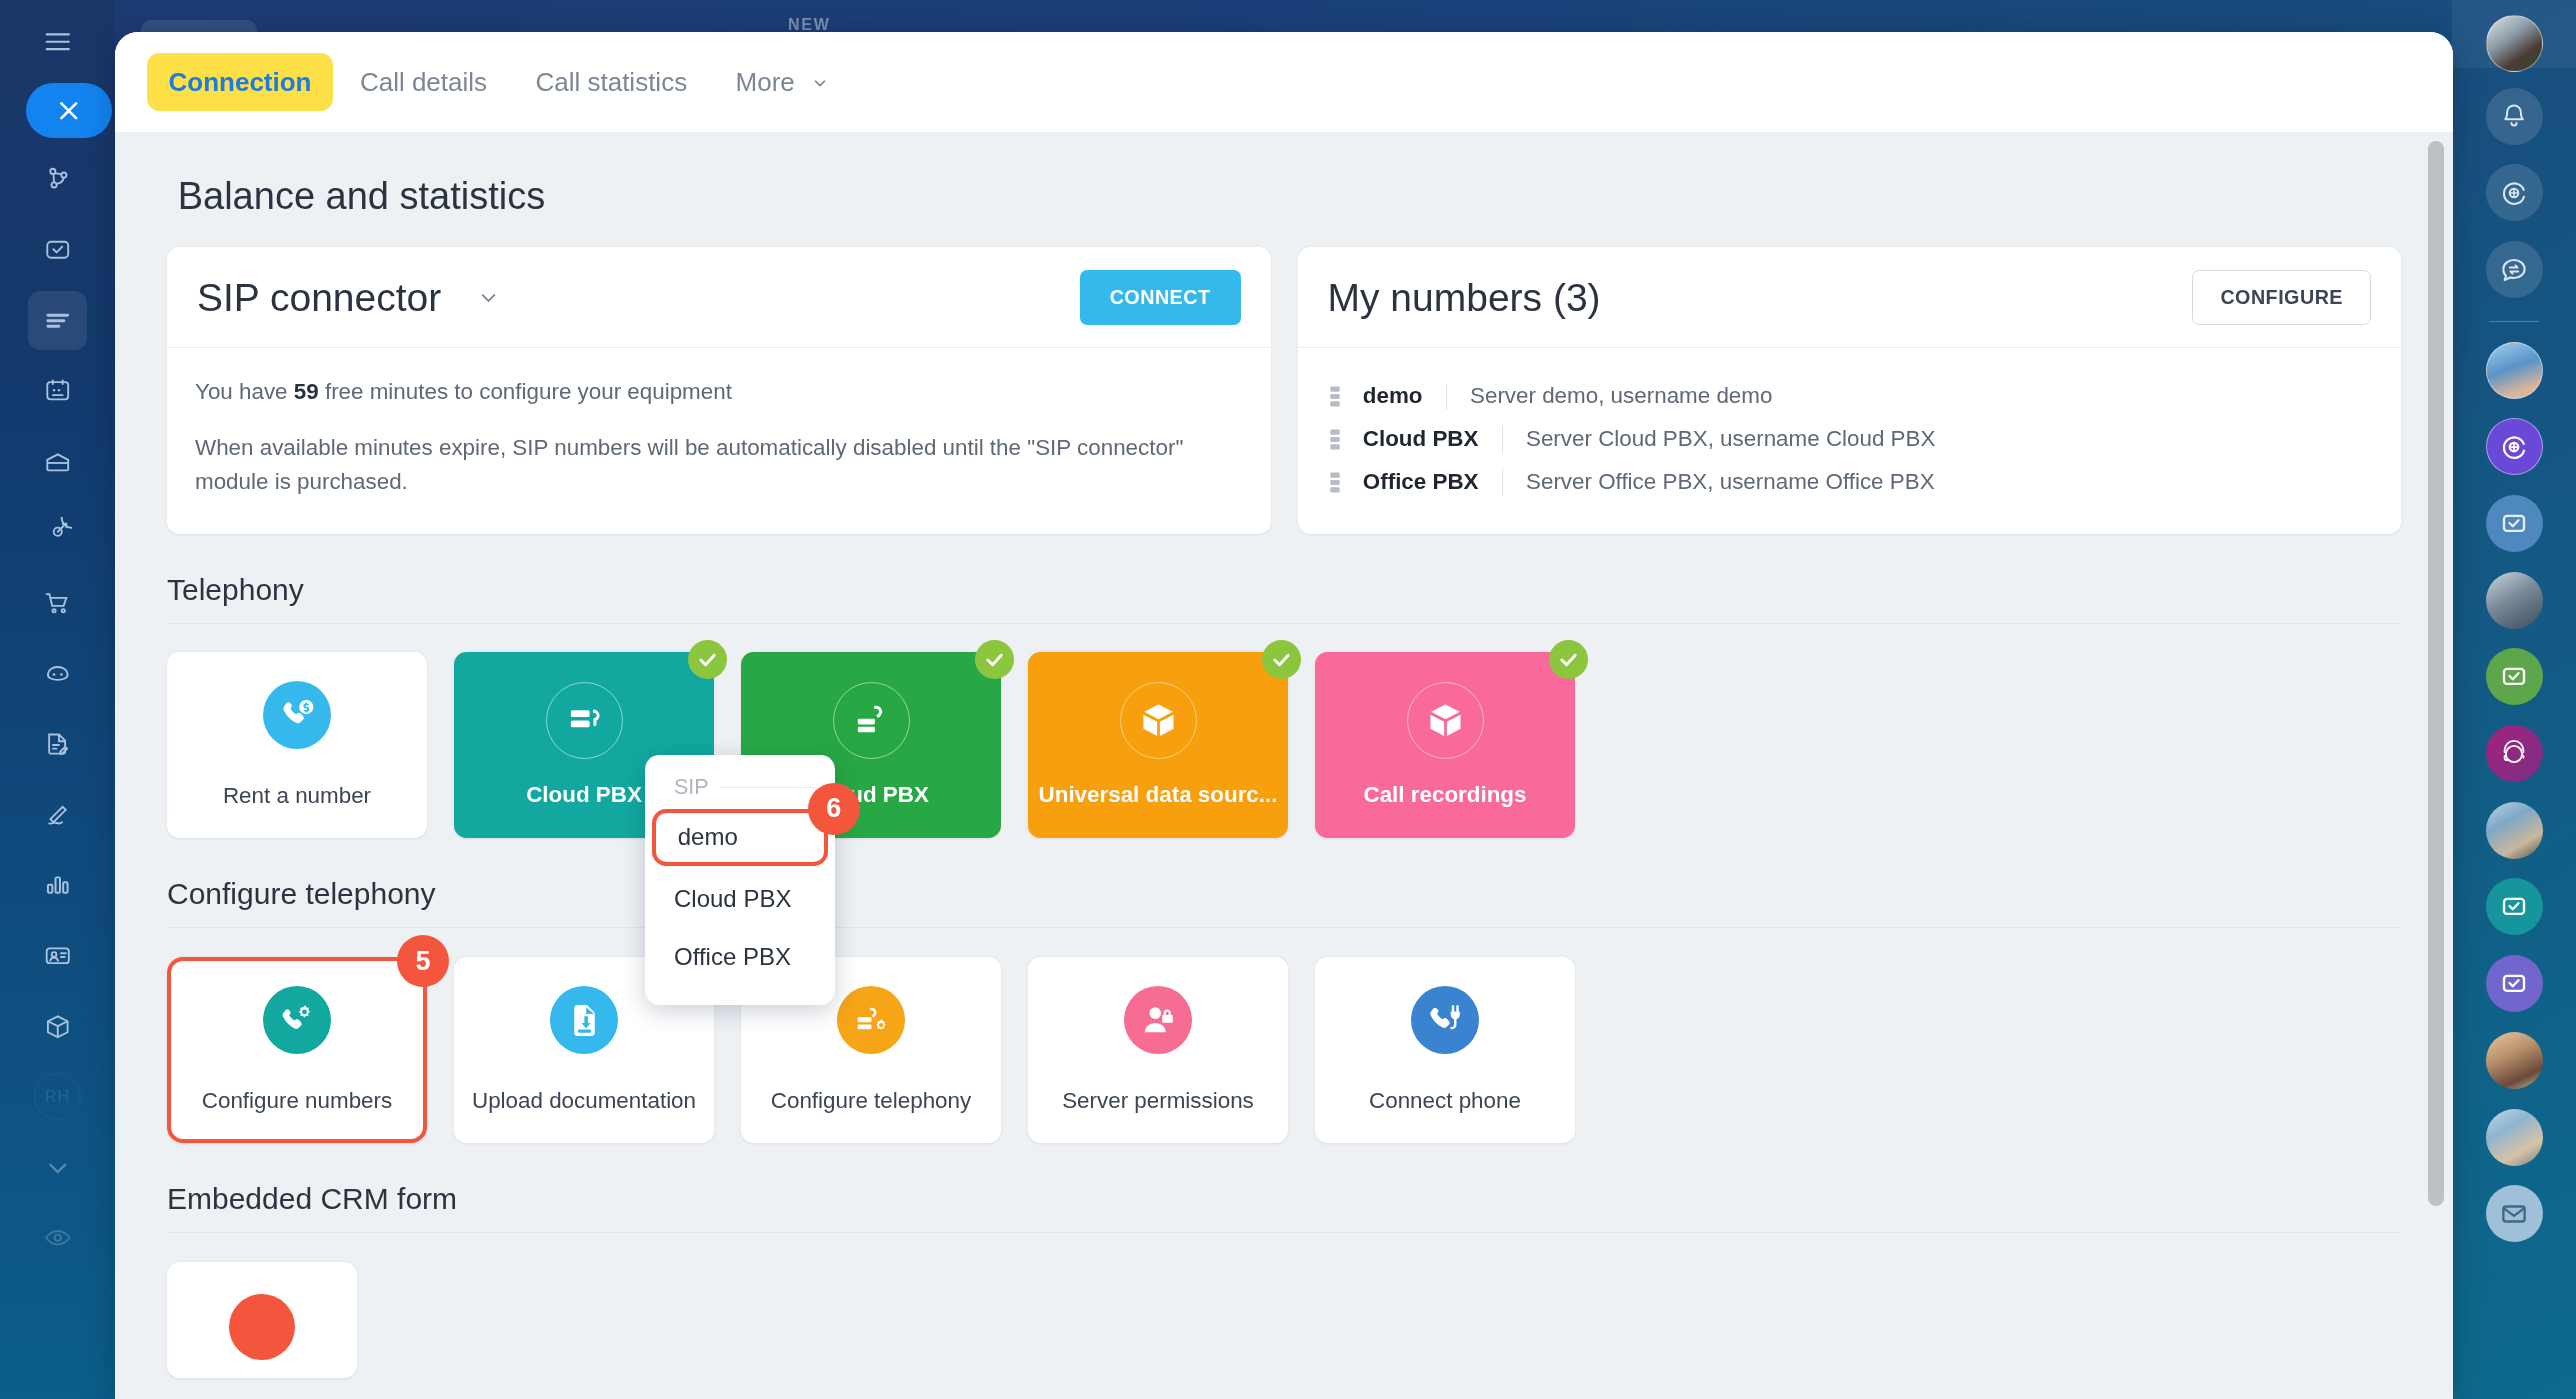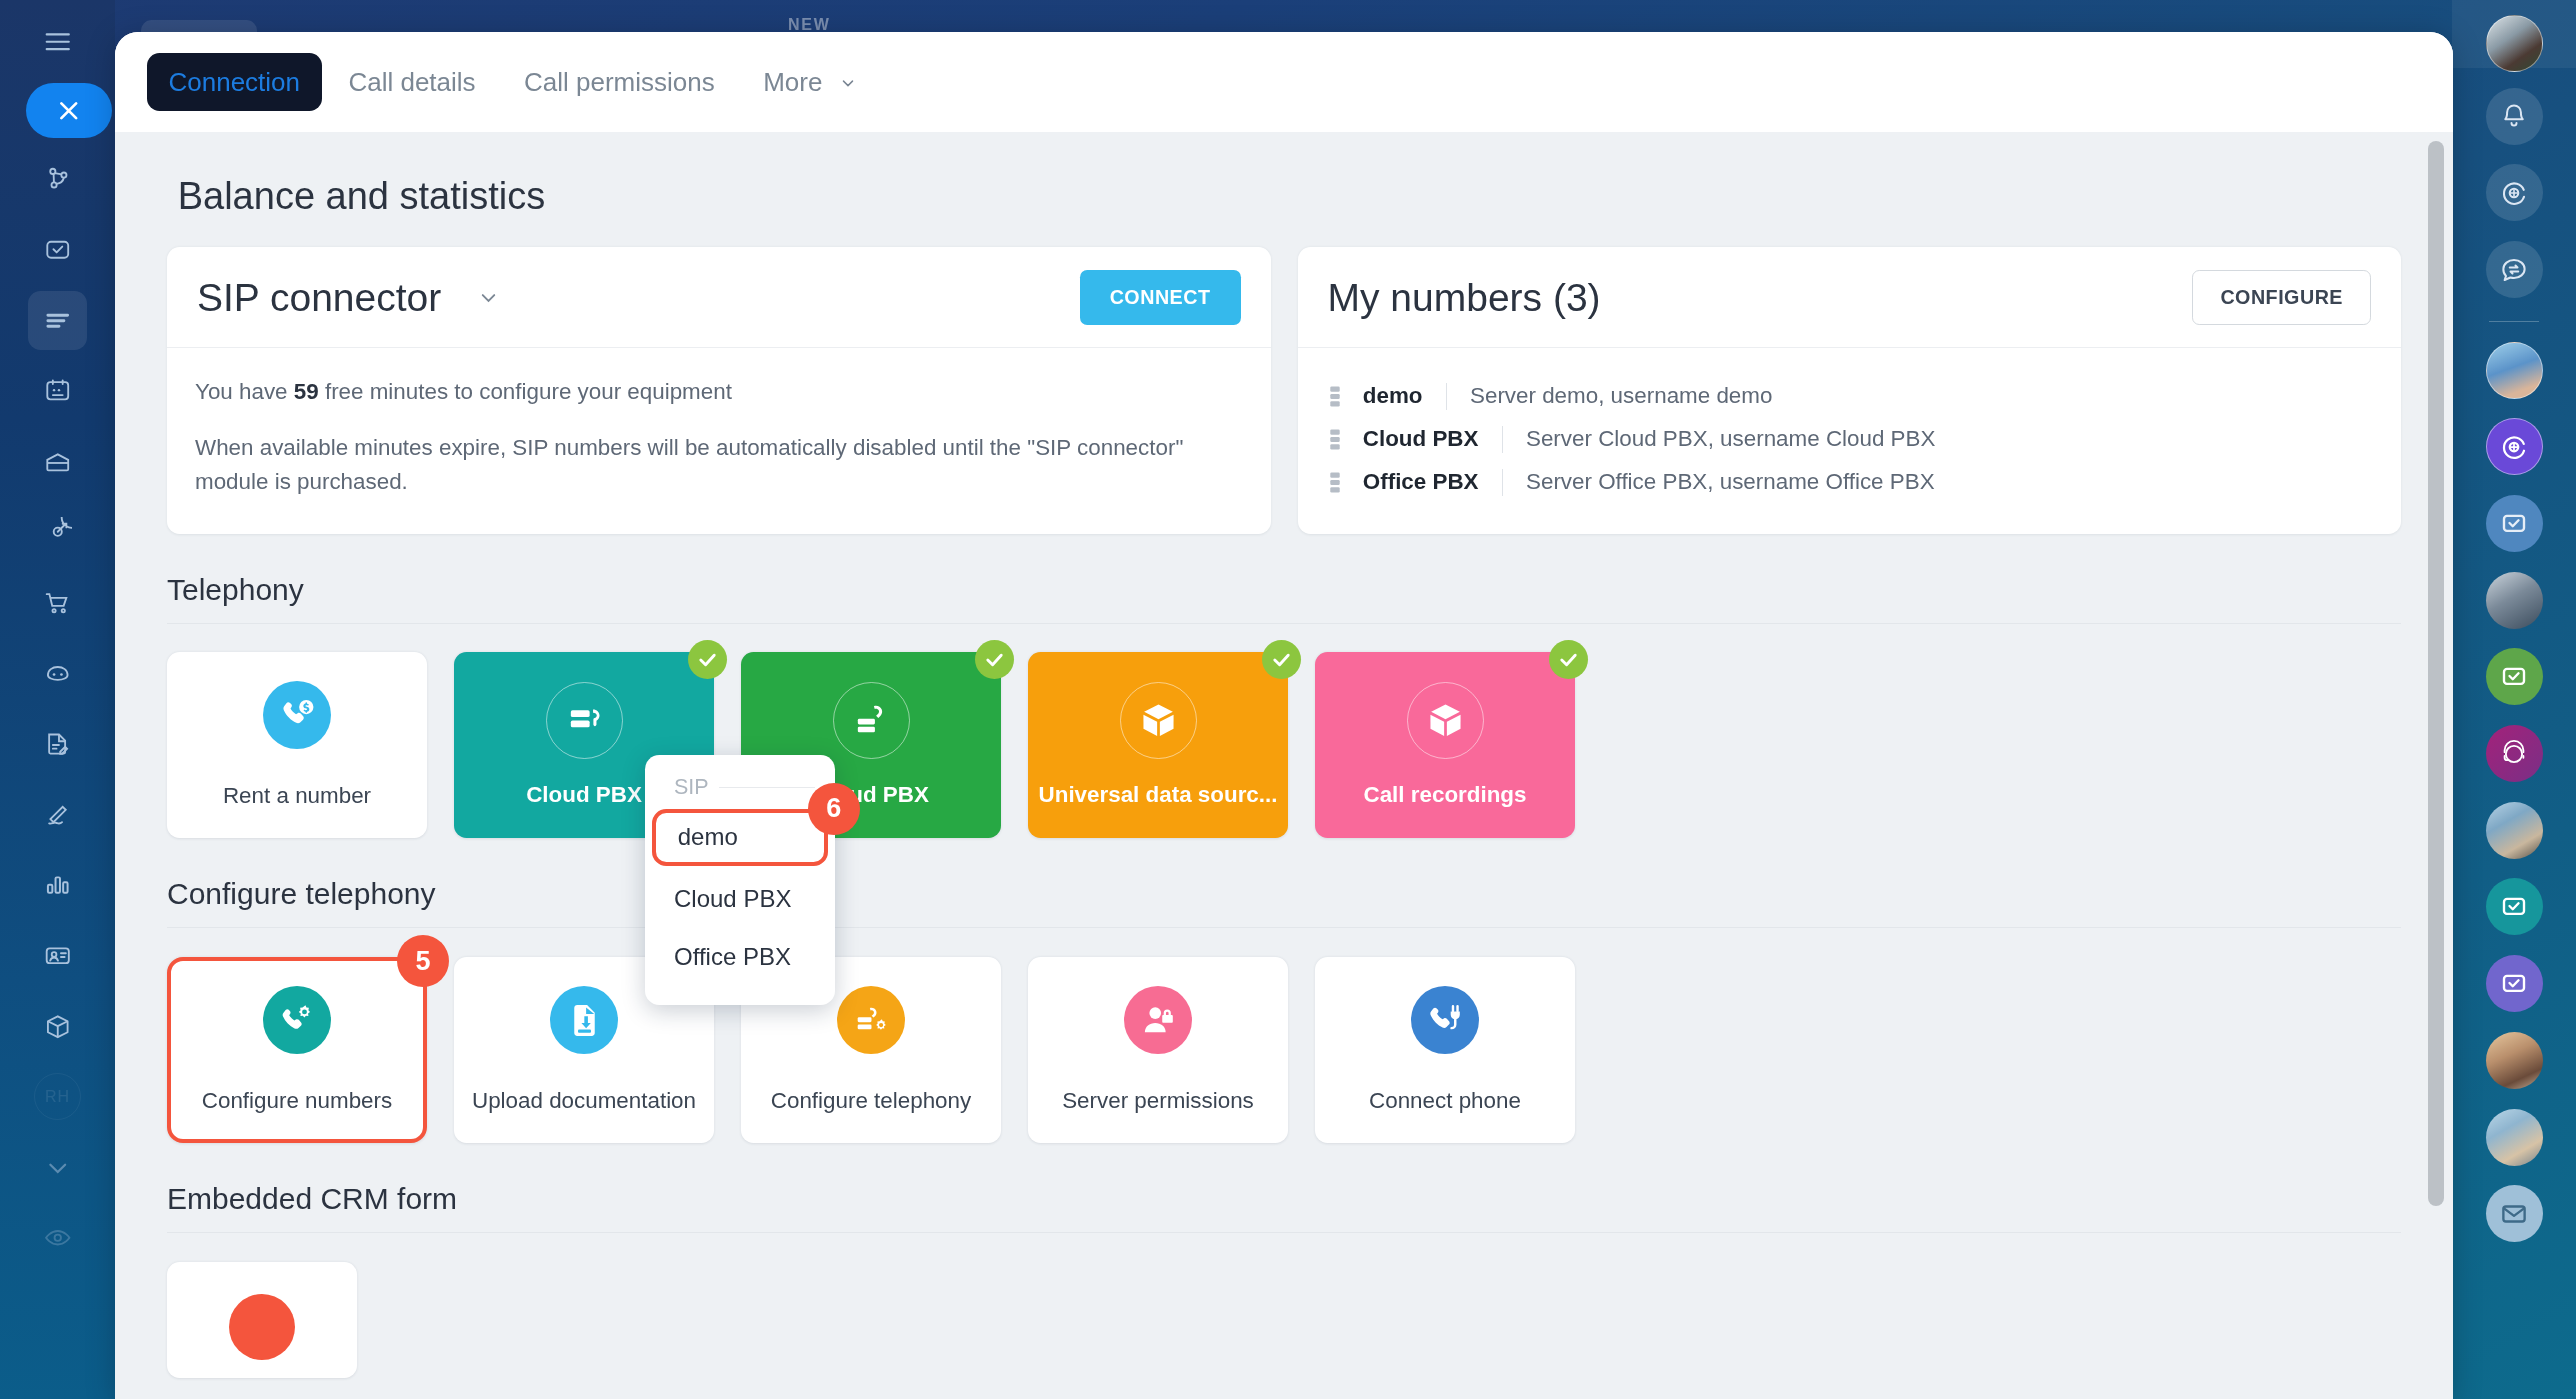--- a/index.html
+++ b/index.html
@@ -101,21 +101,21 @@
   }
 
   .tabbar {
     height: 100px; background:#fff;
     display:flex; align-items:center; padding-left: 32px; gap: 5.4px;
   }
   .tab {
     font-size: 26px; color: #7b8794; padding: 13.4px 21.5px; border-radius: 12.5px;
     white-space: nowrap;
   }
-  .tab.active { color: #1c7ce0; background: #0f172a; }
+  .tab.active { color: #1c7ce0; background: #fde047; font-weight: bold; }
   .tab .chev { display:inline-block; margin-left: 9px; }
   .tab .chev svg { width: 18px; height: 18px; vertical-align: -1.8px; }
 
   .modal-body {
     position: absolute; top: 100px; left: 0; right: 0; bottom: 0;
     background: #eef1f4;
     overflow: hidden;
   }
   .content { padding: 0 52px 0 52px; position: relative; }
 
@@ -456,21 +456,21 @@
 <div class="modal">
 
   <div class="tabbar">
     <div class="tab active">
       <span>Connection</span>
     </div>
     <div class="tab">
       <span>Call details</span>
     </div>
     <div class="tab">
-      <span>Call permissions</span>
+      <span>Call statistics</span>
     </div>
     <div class="tab">
       <span>More</span>
       <span class="chev">
         <svg viewBox="0 0 24 24" fill="none" stroke="currentColor" stroke-width="2" stroke-linecap="round">
             <path d="M6 9.5l6 6 6-6"></path>
           </svg>
       </span>
     </div>
   </div>

